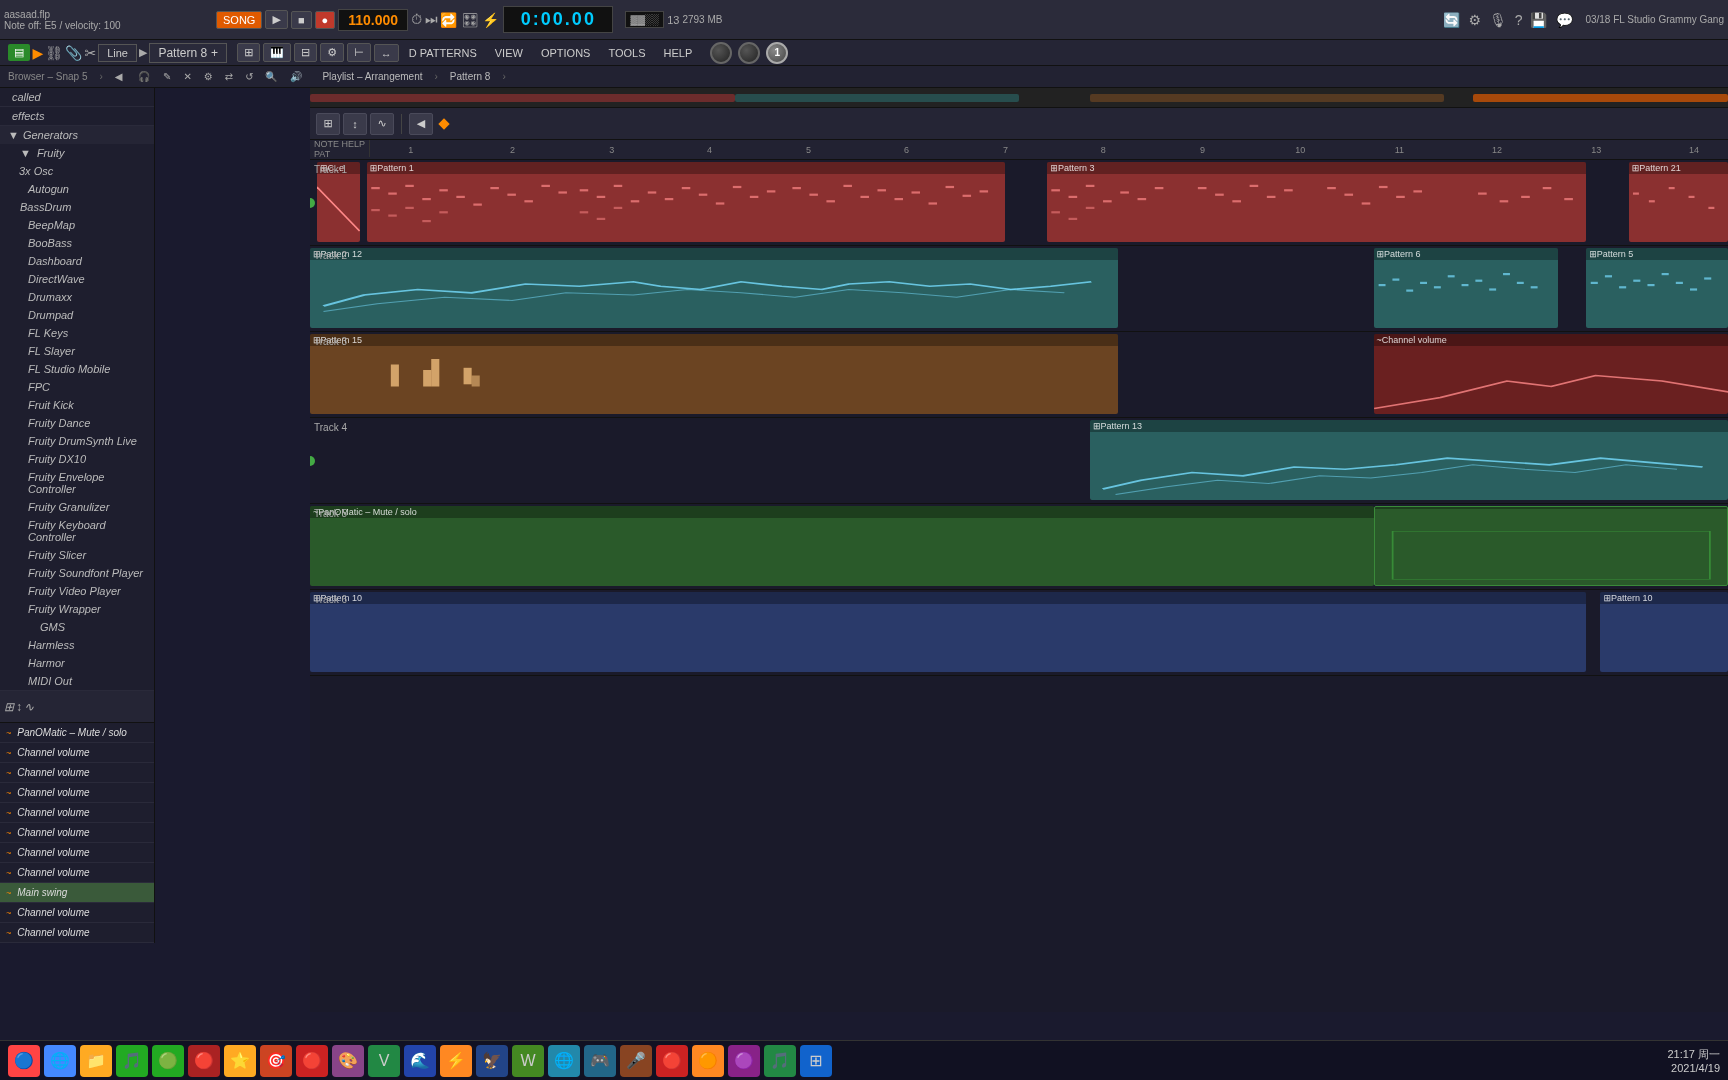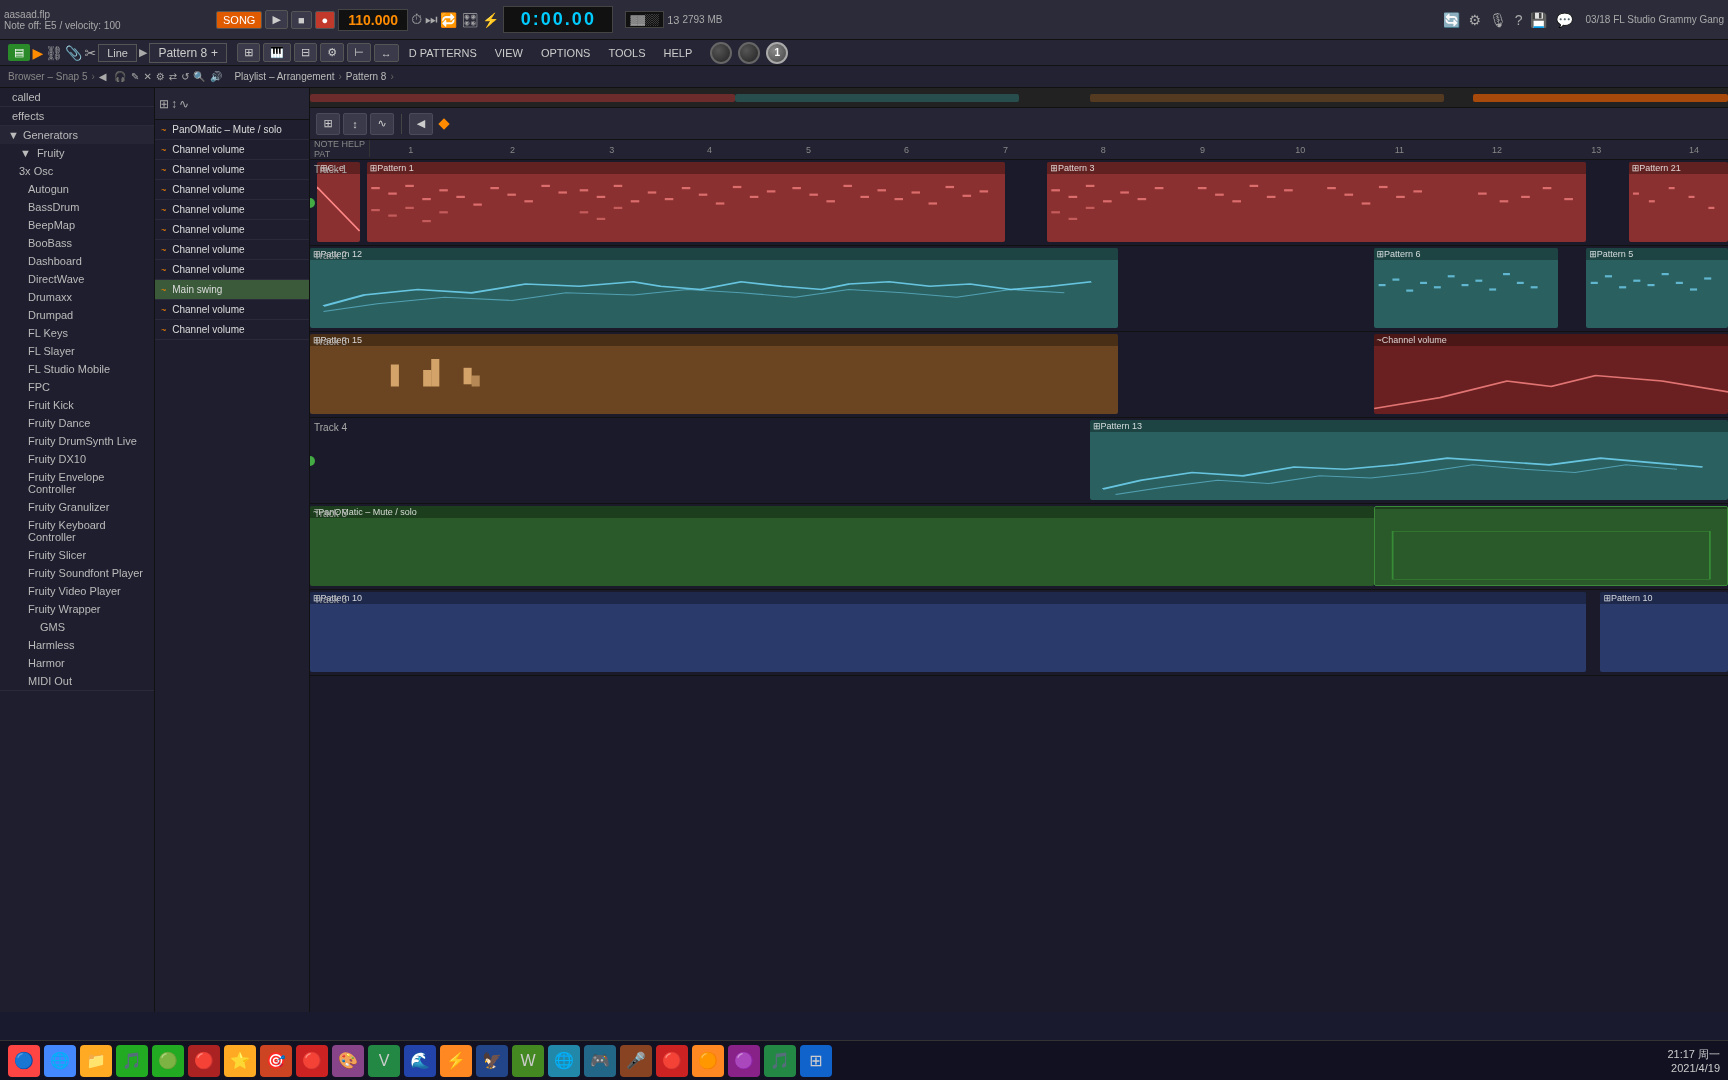--- a/index.html
+++ b/index.html
@@ -100,21 +100,21 @@
     
     .breadcrumb-bar {
       height: 22px;
       background: #222232;
       display: flex;
       align-items: center;
       padding: 0 8px;
       border-bottom: 1px solid #111;
       font-size: 10px;
       color: #aaa;
-      gap: 4px;
+      gap: 12px;
     }
     .breadcrumb-sep { color: #666; }
 
     
     .main-layout {
       display: flex;
       height: calc(1080px - 40px - 26px - 28px - 22px - 40px);
     }
 
     
@@ -335,23 +335,24 @@
       align-items: center;
       justify-content: center;
       font-size: 11px;
       cursor: pointer;
       border-radius: 2px;
       flex-shrink: 0;
     }
 
     .left-side-wrapper {
       display: flex;
-      flex-direction: row;
+      flex-direction: column;
       width: 310px;
       flex-shrink: 0;
+      font-style: italic;
     }
   </style>
 </head>
 <body>
 
 <div class="top-bar">
   <div style="display:flex;flex-direction:column;min-width:180px;">
     <span class="top-bar-title">aasaad.flp</span>
     <span class="top-bar-title">Note off: E5 / velocity: 100</span>
   </div>
@@ -465,21 +466,21 @@
         <div class="left-panel-item" style="padding-left:20px;">
           <span>▼</span>
           <span style="margin-left:2px;">Fruity</span>
         </div>
         <div class="left-panel-item" style="padding-left:19px;">
           <span>3x Osc</span>
         </div>
         <div class="left-panel-item" style="padding-left:28px;">
           <span>Autogun</span>
         </div>
-        <div class="left-panel-item" style="padding-left:28px;">
+        <div class="left-panel-item" style="padding-left:20px;">
           <span>BassDrum</span>
         </div>
         <div class="left-panel-item" style="padding-left:28px;">
           <span>BeepMap</span>
         </div>
         <div class="left-panel-item" style="padding-left:28px;">
           <span>BooBass</span>
         </div>
         <div class="left-panel-item" style="padding-left:28px;">
           <span>Dashboard</span>

